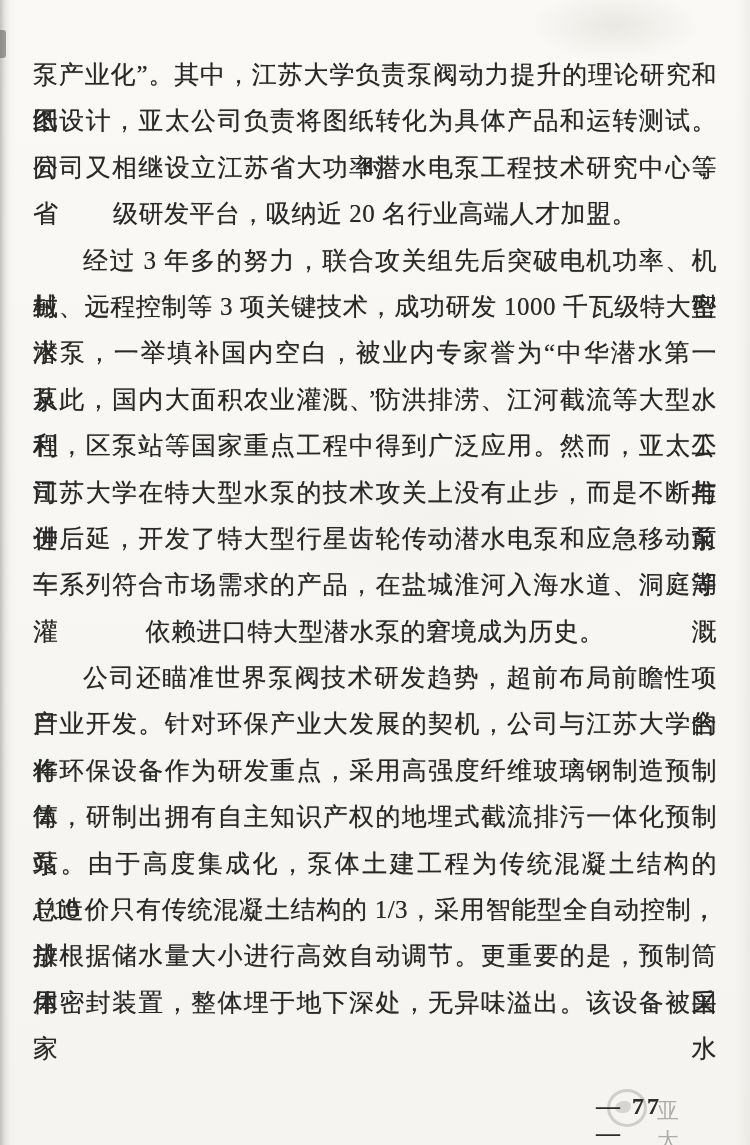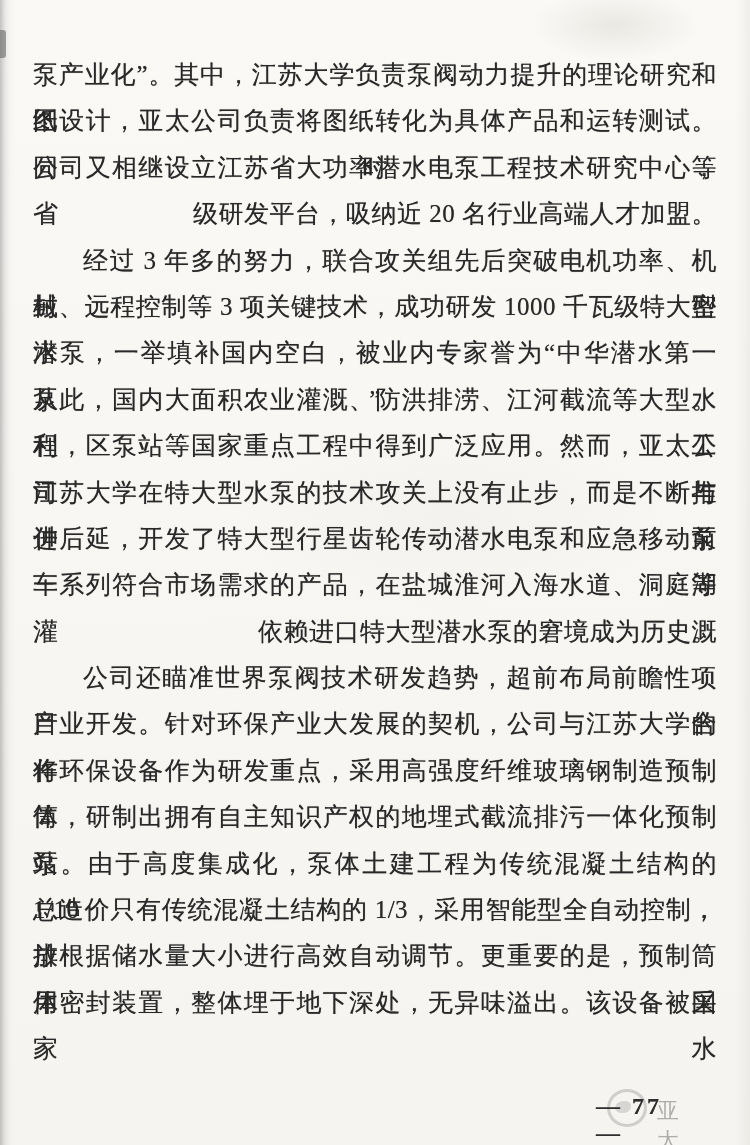--- a/index.html
+++ b/index.html
@@ -23,21 +23,21 @@
     background:#6e6e6e;opacity:.65;border-radius:0 3px 3px 0;
   }
   .content{
     position:absolute;left:33px;top:52px;width:684px;
     font-size:25px;line-height:46.4px;
     letter-spacing:0.5px;
     text-shadow:0 0 0.7px rgba(20,20,20,0.55);
   }
   .ln{
     height:46.4px;white-space:nowrap;
-    text-align:right;
+    text-align:center;
   }
   .ln.j{
     white-space:normal;
     text-align:justify;
     text-align-last:justify;
     text-justify:inter-character;
   }
   .ln.ind{text-indent:2em;}
   .ln.hd{
     font-family:"Liberation Sans", sans-serif;

